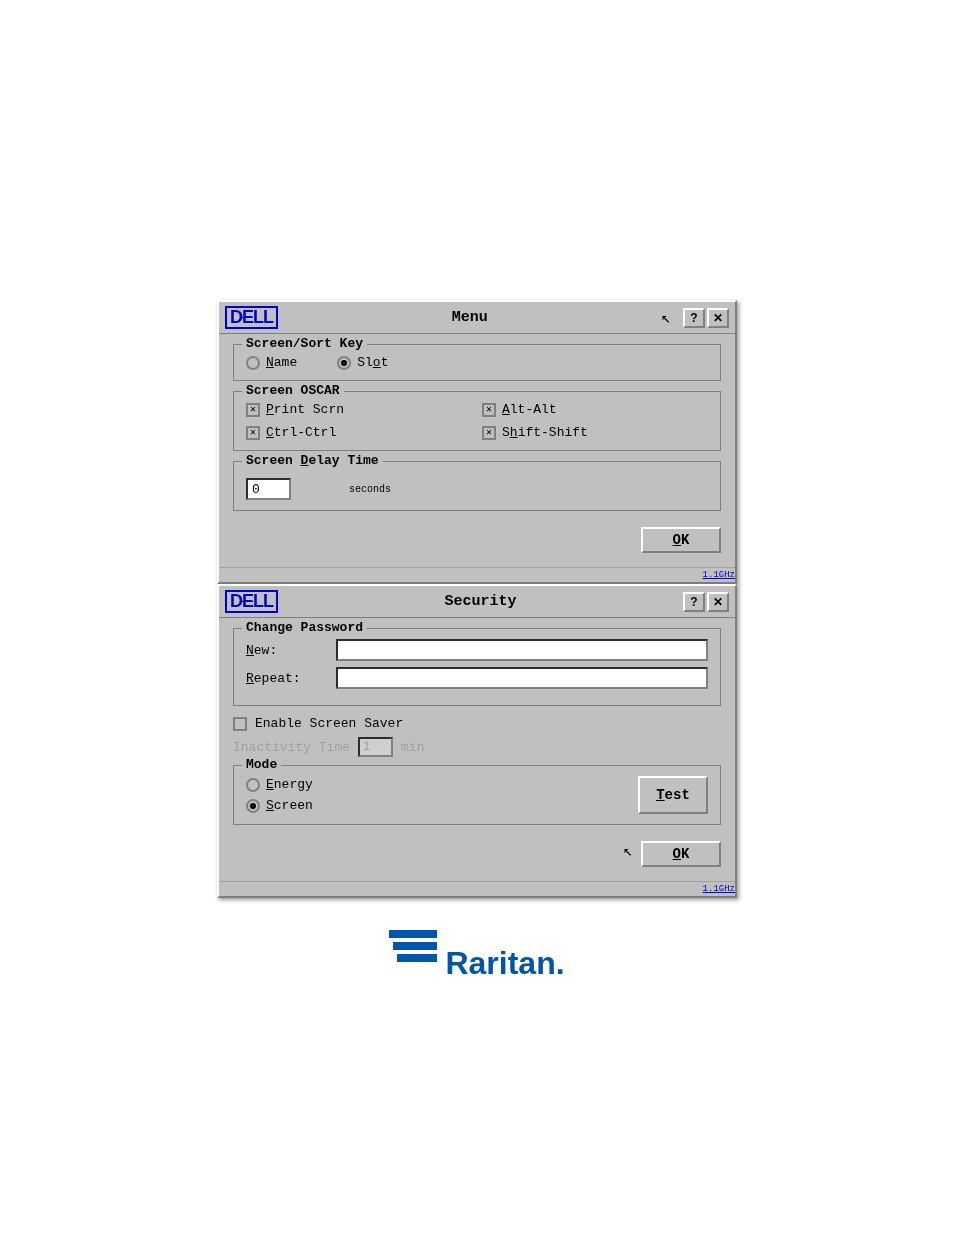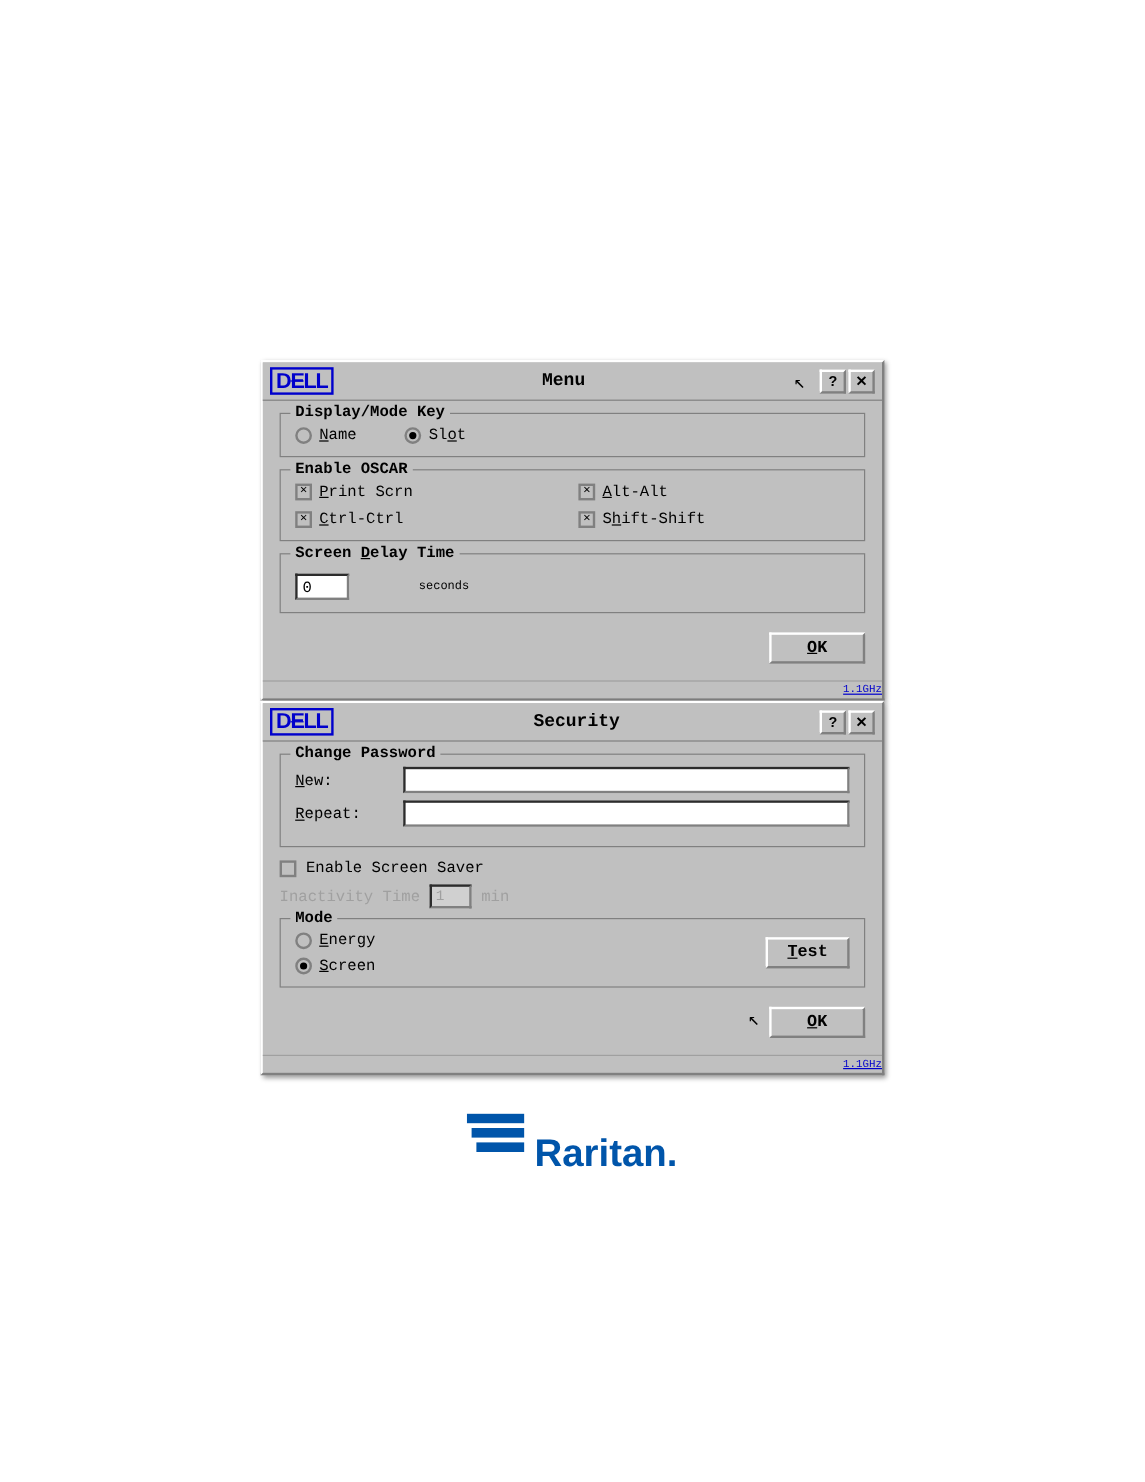--- a/index.html
+++ b/index.html
@@ -286,21 +286,21 @@
       background: #d0d0d0;
       border: 2px inset #808080;
       font-family: 'Courier New', Courier, monospace;
       font-size: 12px;
       padding: 1px 3px;
       color: #a0a0a0;
     }
 
     .test-btn {
       min-width: 70px;
-      height: 26px;
+      height: 38px;
       background: #c0c0c0;
       border: 2px solid #ffffff;
       border-right: 2px solid #808080;
       border-bottom: 2px solid #808080;
       font-family: 'Courier New', Courier, monospace;
       font-size: 14px;
       font-weight: bold;
       cursor: pointer;
       padding: 0 12px;
     }
@@ -355,36 +355,36 @@
       <div class="cursor-icon">↖</div>
       <div class="titlebar-buttons">
         <div class="titlebar-btn">?</div>
         <div class="titlebar-btn">✕</div>
       </div>
     </div>
     <div class="dialog-body">
 
       <div class="group-box">
         <div class="group-box-legend">
-          <span>Display/Mode Key</span>
+          <span>Screen/Sort Key</span>
         </div>
         <div class="radio-group">
           <div class="radio-item">
             <div class="radio-circle"></div>
             <span><u>N</u>ame</span>
           </div>
           <div class="radio-item">
             <div class="radio-circle checked"></div>
             <span>Sl<u>o</u>t</span>
           </div>
         </div>
       </div>
 
       <div class="group-box">
-        <div class="group-box-legend">Enable OSCAR</div>
+        <div class="group-box-legend">Screen OSCAR</div>
         <div class="checkbox-group">
           <div class="checkbox-item">
             <div class="checkbox-box checked"></div>
             <span><u>P</u>rint Scrn</span>
           </div>
           <div class="checkbox-item">
             <div class="checkbox-box checked"></div>
             <span><u>A</u>lt-Alt</span>
           </div>
           <div class="checkbox-item">

